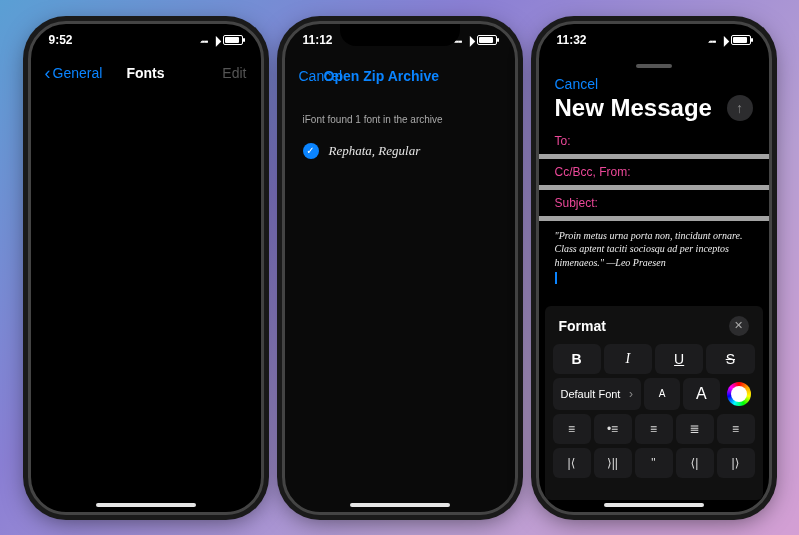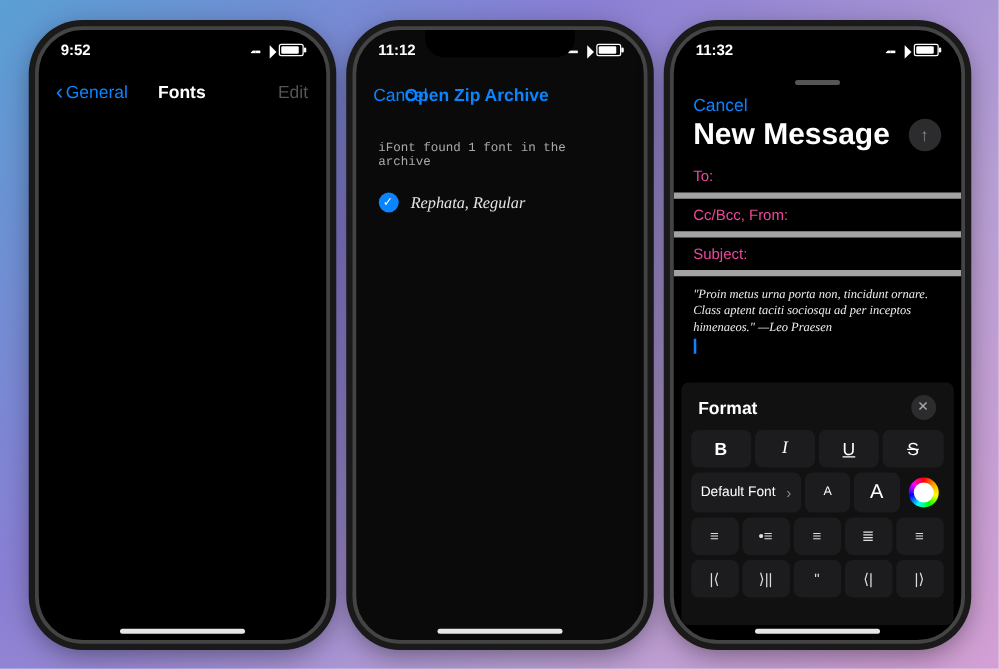--- a/index.html
+++ b/index.html
@@ -70,21 +70,21 @@
     display:inline-block; margin-top:10px;
     border:1px solid #555; color:#666; font-size:11px;
     padding:4px 10px; border-radius:4px;
   }
 
   
   .nav2 { display:flex; justify-content:space-between; padding:10px 14px 14px; }
   .nav2-cancel { color:#0a84ff; font-size:14px; }
   .nav2-title { color:#0a84ff; font-size:14px; font-weight:600; margin-left:-40px;}
   .nav2-spacer{width:40px;}
-  .archive-info { font-size:10px; color:#aaa; padding: 16px 18px 8px; font-family: Liberation Mono, monospace;}
+  .archive-info { font-size:10px; color:#aaa; padding: 16px 18px 8px;}
   .font-row { display:flex; align-items:center; gap:10px; padding:10px 18px; }
   .check {
     width:16px; height:16px; border-radius:50%; background:#0a84ff;
     display:flex; align-items:center; justify-content:center; color:#fff; font-size:10px;
   }
   .font-name { font-family: cursive; font-style:italic; font-size:13px; color:#e5e5e5; }
   .import-bar {
     position:absolute; bottom:12px; left:0; right:0;
     padding:14px 20px 24px; background: rgba(50,50,50,0.35);
   }

